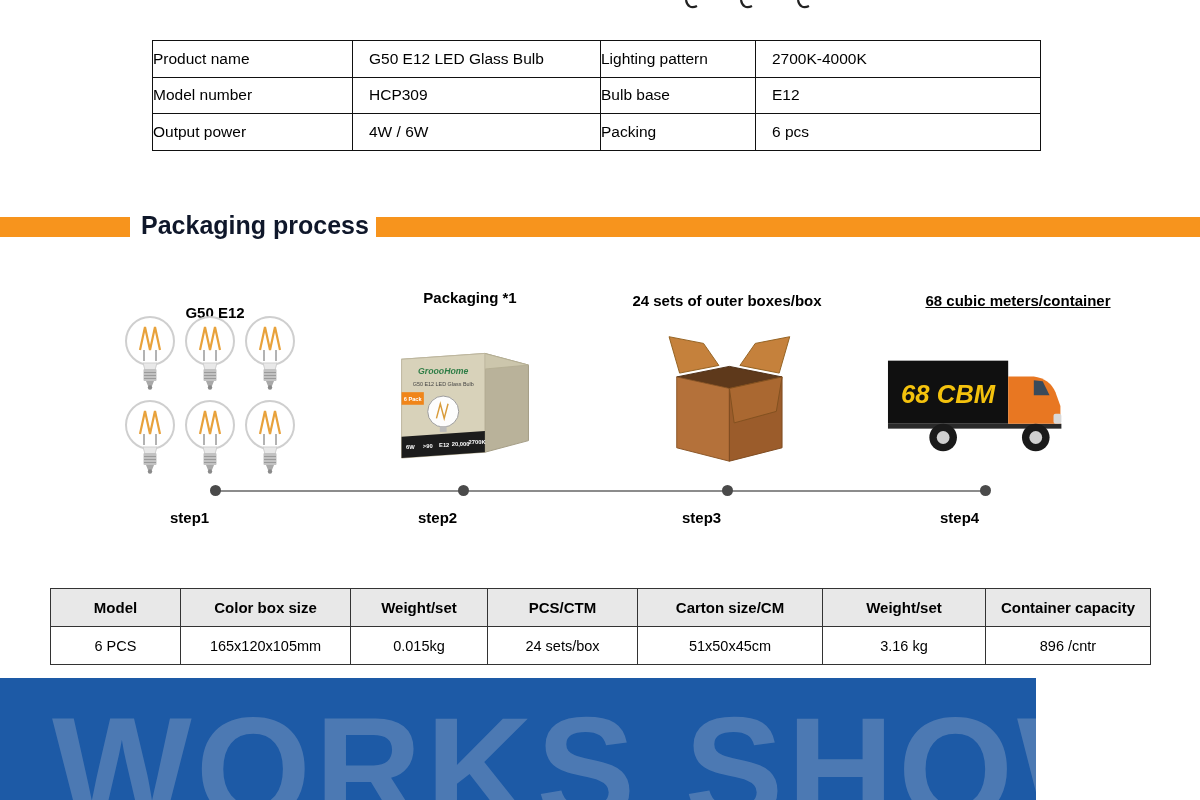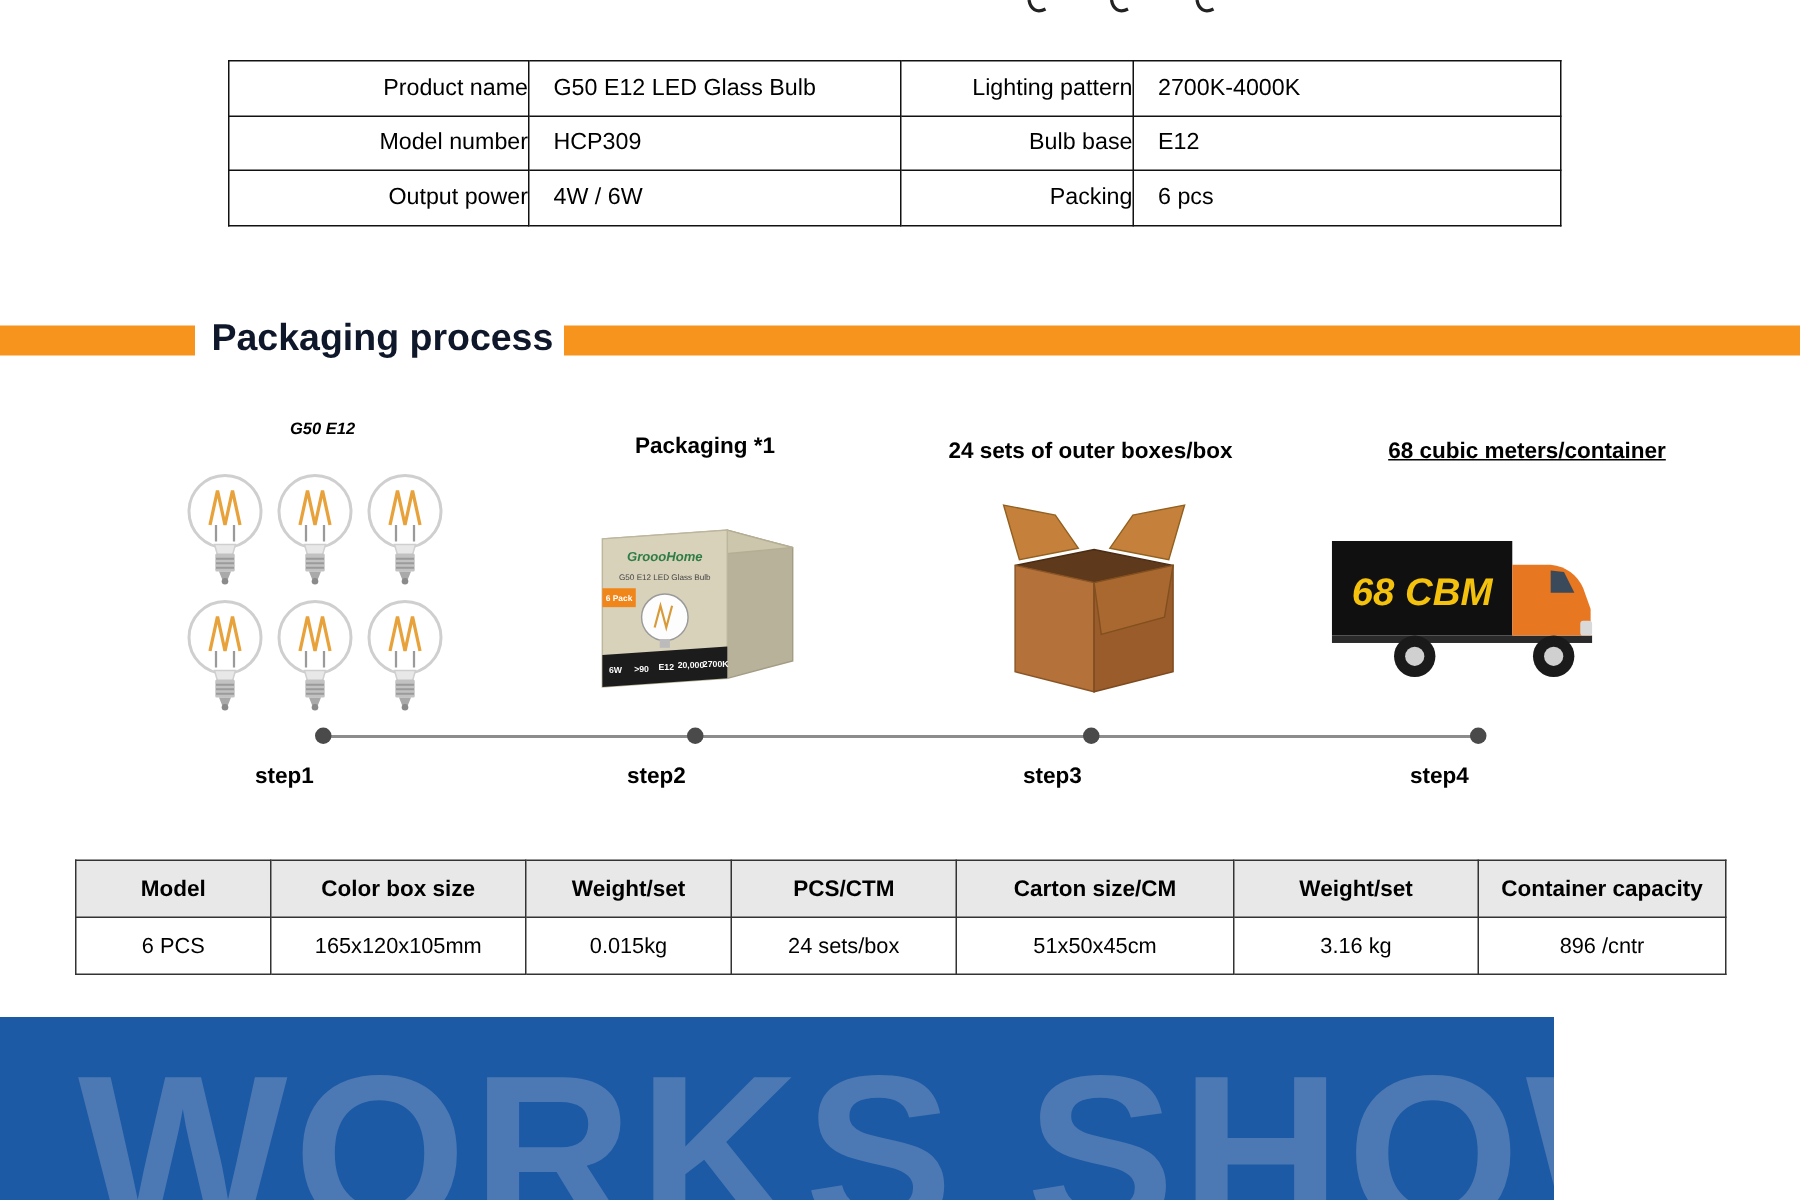--- a/index.html
+++ b/index.html
@@ -6,53 +6,53 @@
   html,body { background:#ffffff; }
   body { font-family:"Liberation Sans", sans-serif; color:#000; }
   .page { position:relative; width:1200px; height:800px; background:#fff; overflow:hidden; }
 
   
   .artifact { position:absolute; left:678px; top:0; width:140px; height:12px; }
 
   
   .spec-table { position:absolute; left:152px; top:40px; border-collapse:collapse; }
   .spec-table td { border:1.5px solid #111; height:36.5px; font-size:15.5px; background:#fff; }
-  .spec-table .lbl { text-align:right; }
+  .spec-table .lbl { text-align:left; }
   .spec-table .val { text-align:left; padding-left:16px; }
   .c1 { width:200px; } .c2 { width:248px; } .c3 { width:155px; } .c4 { width:285px; }
 
   
   .orange-bar-left  { position:absolute; left:0;   top:217px; width:130px; height:20px; background:#f7941d; }
   .orange-bar-right { position:absolute; left:376px; top:217px; width:824px; height:20px; background:#f7941d; }
   .section-title { position:absolute; left:141px; top:211px; font-size:25px; color:#0f172a; white-space:nowrap;font-weight:bold; }
 
   
   .step-title { position:absolute; font-size:15px; font-weight:bold; text-align:center; color:#000; white-space:nowrap; }
-  .t1 { left:130px; top:280px; width:170px; font-size:11px;font-style:italic; }
+  .t1 { left:130px; top:304px; width:170px; font-size:15px; }
   .t2 { left:385px; top:289px; width:170px; }
   .t3 { left:607px; top:292px; width:240px; }
   .t4 { left:898px; top:292px; width:240px;text-decoration:underline; }
 
   
   .bulbs { position:absolute; left:122px; top:314px; width:178px; display:flex; flex-wrap:wrap; column-gap:4px; row-gap:6px; }
   .bulb { width:56px; height:78px; }
 
   .pkg-box  { position:absolute; left:388px; top:330px; width:155px; height:135px; }
   .open-box { position:absolute; left:648px; top:324px; width:158px; height:148px; }
   .truck    { position:absolute; left:886px; top:346px; width:202px; height:118px; }
 
   
   .timeline-line { position:absolute; left:215px; top:490px; width:770px; height:2px; background:#8c8c8c; }
   .timeline-dot  { position:absolute; top:485px; width:11px; height:11px; border-radius:50%; background:#4a4a4a; }
   .d1 { left:210px; } .d2 { left:458px; } .d3 { left:722px; } .d4 { left:980px; }
   .step-label { position:absolute; top:509px; width:90px; text-align:left; font-weight:bold; font-size:15px; }
   .s1 { left:170px; } .s2 { left:418px; } .s3 { left:682px; } .s4 { left:940px; }
 
   
-  .packing-table { position:absolute; left:50px; top:573px; border-collapse:collapse;border-radius:30px; }
+  .packing-table { position:absolute; left:50px; top:588px; border-collapse:collapse;border-radius:30px; }
   .packing-table th, .packing-table td { border:1px solid #333; height:38px; text-align:center; }
   .packing-table th { background:#e8e8e8; font-size:15px; font-weight:bold; }
   .packing-table td { background:#fff; font-size:14.5px; }
   .pc0 { width:130px; } .pc1 { width:170px;margin-left:36px; } .pc2 { width:137px; } .pc3 { width:150px; }
   .pc4 { width:185px; } .pc5 { width:163px; } .pc6 { width:165px;margin-top:15px; }
 
   
   .banner { position:absolute; left:0; top:678px; width:1036px; height:122px; background:#1d5aa6; overflow:hidden; }
   .banner-text { position:absolute; left:52px; top:18px; font-size:148px; font-weight:bold; color:#4c79b3;
                  letter-spacing:4px; line-height:1; white-space:nowrap; }

